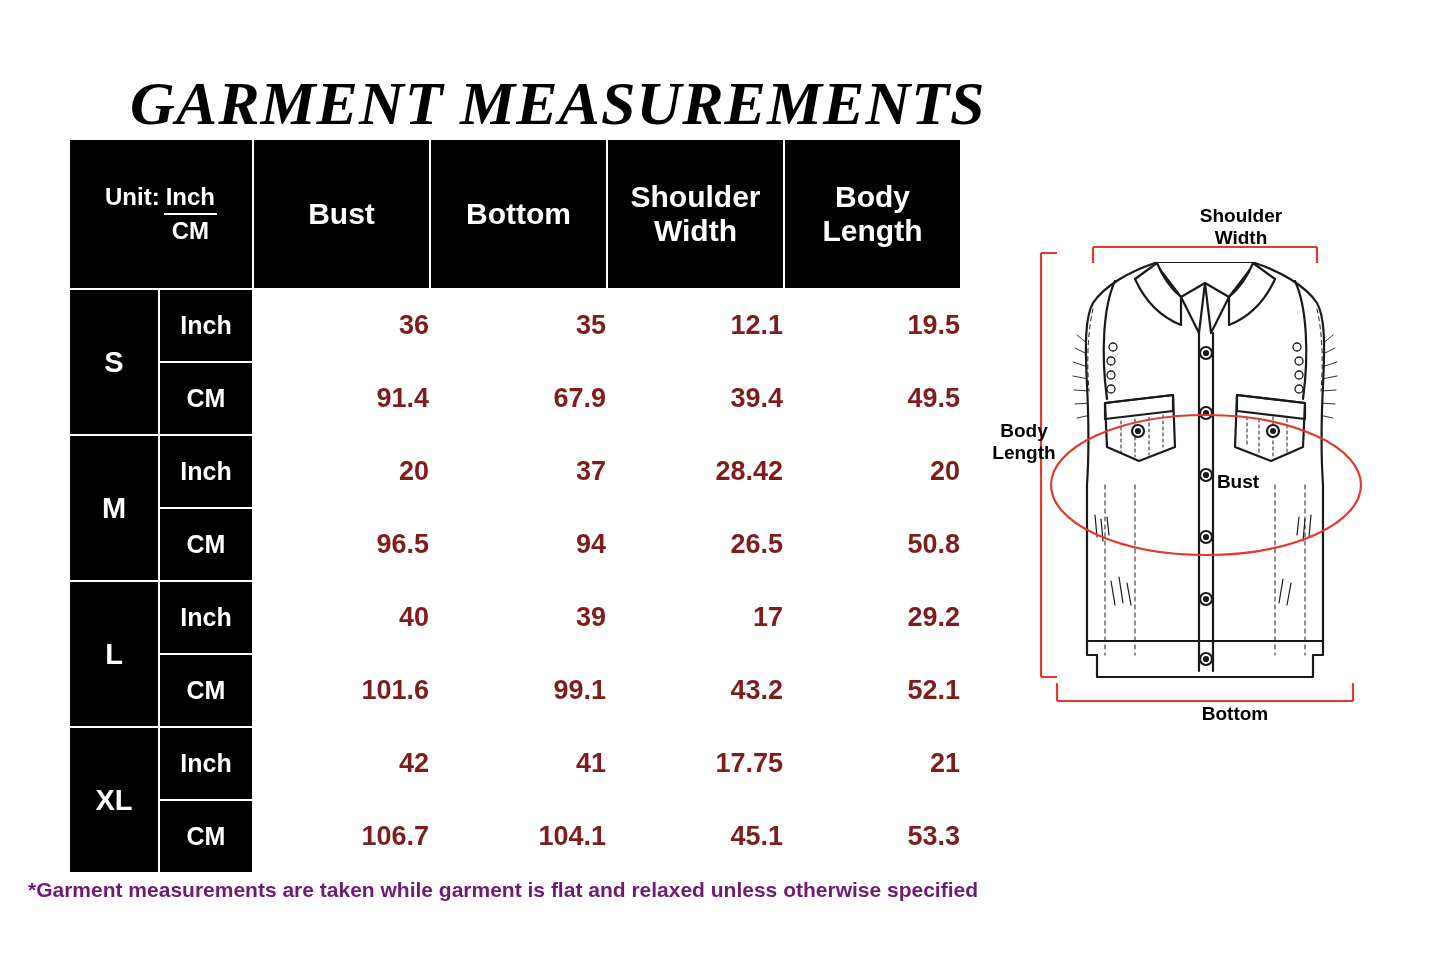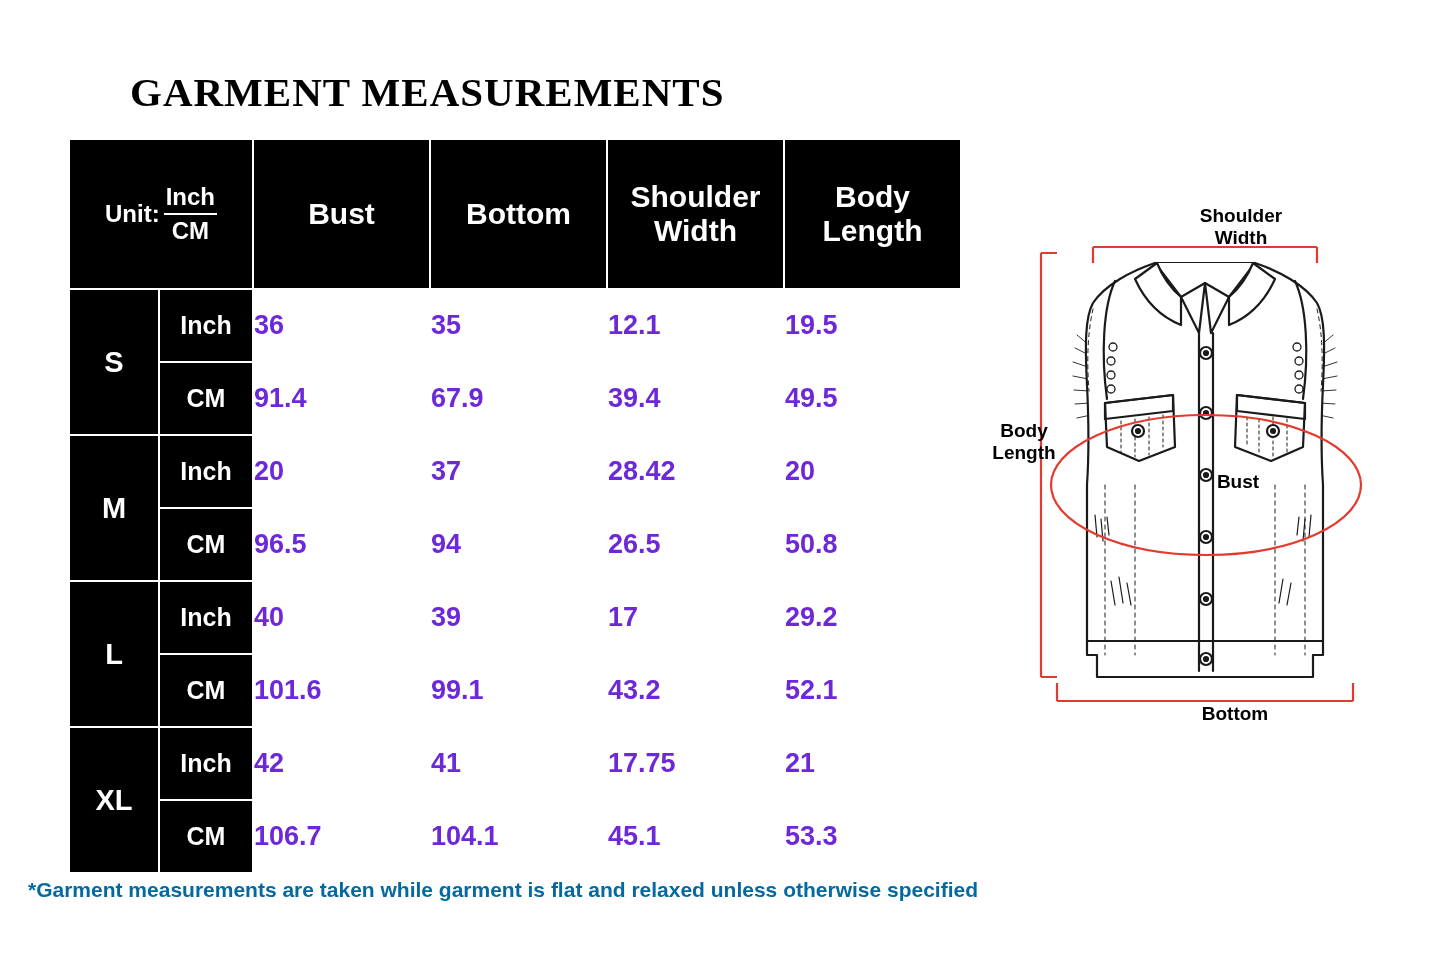--- a/index.html
+++ b/index.html
@@ -14,22 +14,23 @@
     font-family: "Liberation Sans", sans-serif;
     color: #000000;
     overflow: hidden;
   }
 
   #page-title {
     position: absolute;
     left: 130px;
     top: 68px;
     font-family: "Liberation Serif", serif;
+    font-style: italic;
     font-weight: 700;
-    font-size: 41px;
+    font-size: 62px;
     letter-spacing: 1px;
     color: #000;
     white-space: nowrap;
   }
 
   
   #size-table {
     position: absolute;
     left: 68px;
     top: 138px;
@@ -51,21 +52,21 @@
     font-size: 30px;
     line-height: 1.12;
   }
   .hdr-unit {
     background: #000000;
     color: #ffffff;
     vertical-align: middle;
   }
   .unit-wrap {
     display: flex;
-    align-items: center;
+    align-items: flex-start;
     justify-content: center;
     gap: 4px;
     padding: 0 6px;
   }
   .unit-label {
     font-weight: bold;
     font-size: 24px;
     color: #fff;
   }
   .unit-frac {
@@ -104,43 +105,43 @@
   .unit-cell {
     background: #000000;
     color: #ffffff;
     font-weight: bold;
     font-size: 25px;
     text-align: center;
     vertical-align: middle;
   }
   .val-cell {
     background: #ffffff;
-    color: #6d28d9;
+    color: #7f1d1d;
     font-weight: bold;
     font-size: 27px;
-    text-align: left;
+    text-align: right;
     vertical-align: middle;
     border: 2px solid #000000;
   }
 
   
   .c-size  { width: 88px; }
   .c-unit  { width: 92px; }
   .c-val   { width: 175px; }
   .c-val-w { width: 175px; }
 
   .row-h { height: 73px; }
 
   #footnote {
     position: absolute;
     left: 28px;
     top: 878px;
     font-size: 21px;
     font-weight: 600;
-    color: #0369a1;
+    color: #701a75;
     white-space: nowrap;
   }
 
   
   #diagram {
     position: absolute;
     left: 985px;
     top: 185px;
     width: 440px;
     height: 560px;

